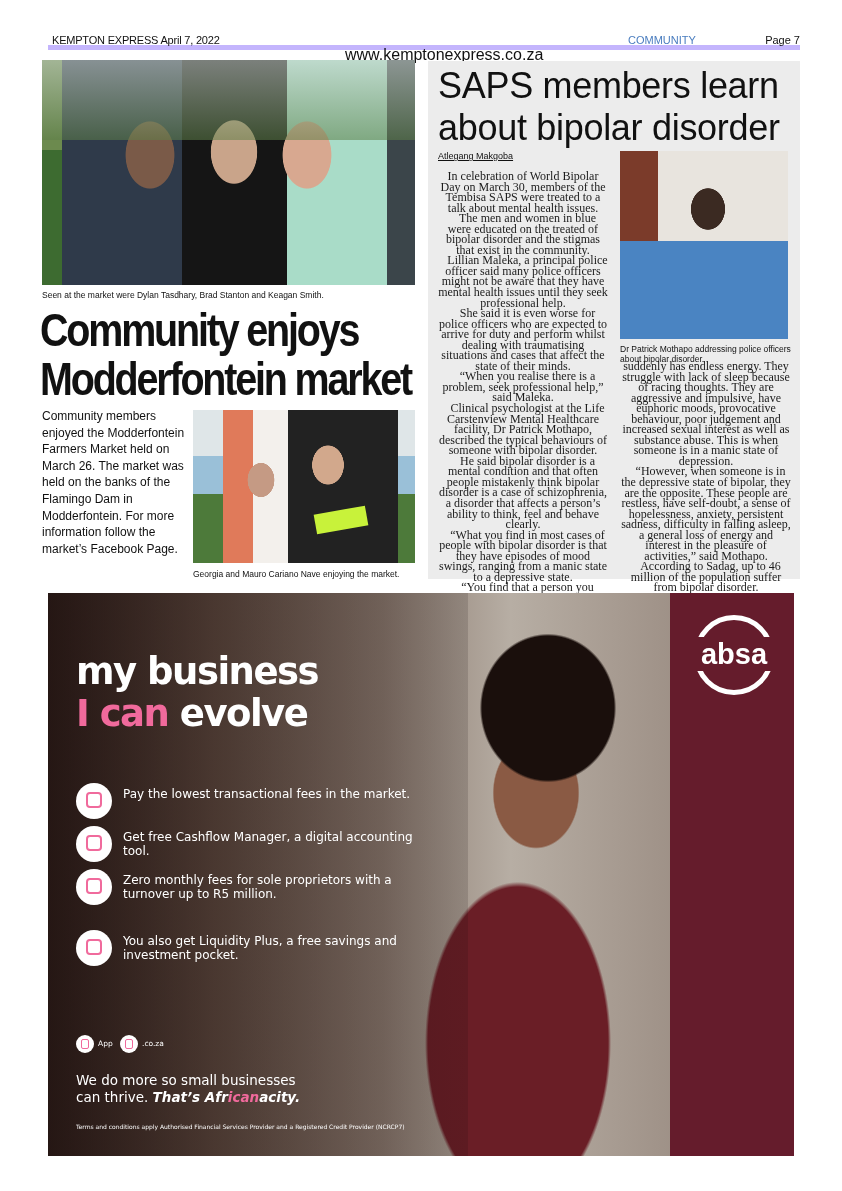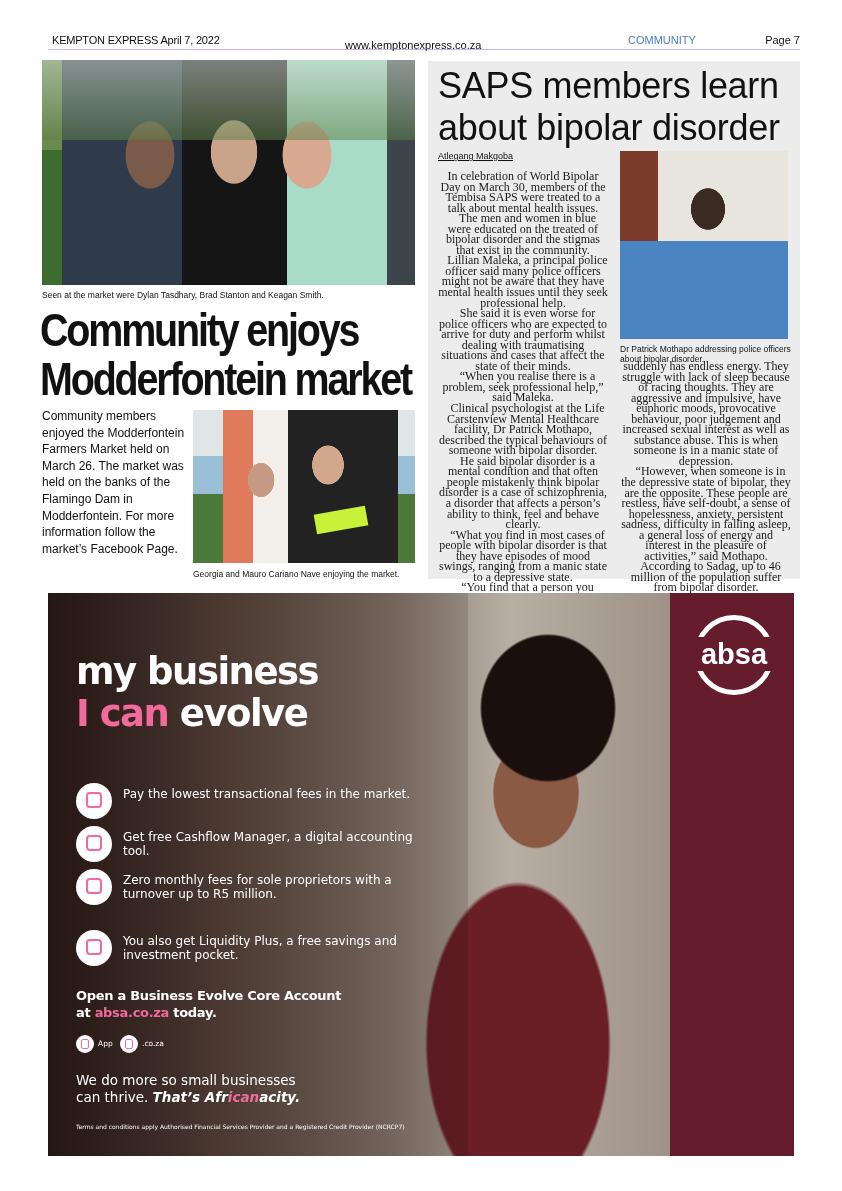--- a/index.html
+++ b/index.html
@@ -1,22 +1,22 @@
 <!DOCTYPE html>
 <html><head>
 <meta charset="utf-8">
 <style>
   * { box-sizing: border-box; margin: 0; padding: 0; }
   html, body { width: 842px; height: 1191px; background: #ffffff; overflow: hidden; }
   body { position: relative; font-family: "Liberation Sans", sans-serif; color: #111; }
 
   
-  .masthead { position: absolute; left: 48px; top: 32px; width: 752px; height: 18px; border-bottom: 1px solid #c4b5fd; font-size: 11px; }
+  .masthead { position: absolute; left: 48px; top: 32px; width: 752px; height: 18px; border-bottom: 5px solid #c4b5fd; font-size: 11px; }
   .masthead .pub { position: absolute; left: 4px; top: 2px; letter-spacing: -0.2px; }
-  .masthead .url { position: absolute; left: 297px; top: 7px; font-size: 11px; }
+  .masthead .url { position: absolute; left: 297px; top: 14px; font-size: 16px; }
   .masthead .section { position: absolute; left: 580px; top: 2px; font-weight: normal; color: #4a7dbf; }
   .masthead .page { position: absolute; right: 0; top: 2px; }
 
   
   .photo { position: absolute; overflow: hidden; }
   .photo1 { left: 42px; top: 60px; width: 373px; height: 225px;
     background:
       radial-gradient(ellipse 40px 55px at 108px 95px, #7a5a48 0 60%, transparent 62%),
       radial-gradient(ellipse 38px 52px at 192px 92px, #c9a48a 0 60%, transparent 62%),
       radial-gradient(ellipse 40px 55px at 265px 95px, #d8a890 0 60%, transparent 62%),
@@ -181,24 +181,20 @@
       </div>
     <div class="txt">Zero monthly fees for sole proprietors with a turnover up to R5 million.</div>
   </div>
   <div class="benefit b4">
     <div class="ico">
         <i></i>
       </div>
     <div class="txt">You also get Liquidity Plus, a free savings and investment pocket.</div>
   </div>
 
-  <div class="cta">
-    <div>Open a Business Evolve Core Account</div>
-    <div><span>at</span> <span class="pink">absa.co.za</span> <span>today.</span></div>
-  </div>
 
   <div class="chip chip-app">
     <div class="dot">
         <i></i>
       </div>
     <span class="lbl">App</span>
   </div>
   <div class="chip chip-web">
     <div class="dot">
         <i></i>

